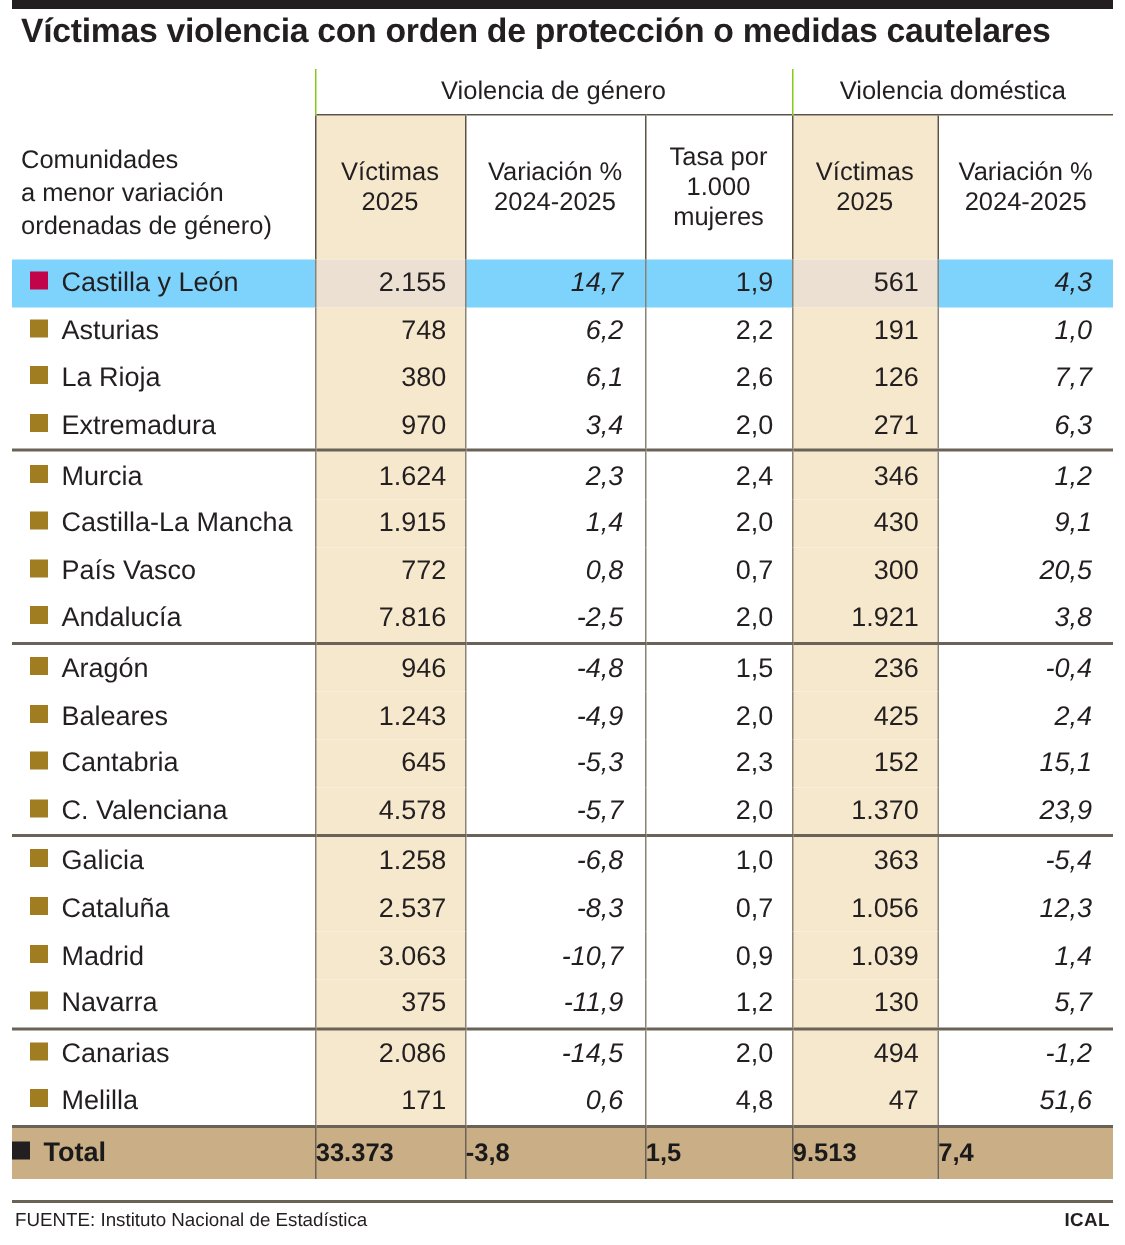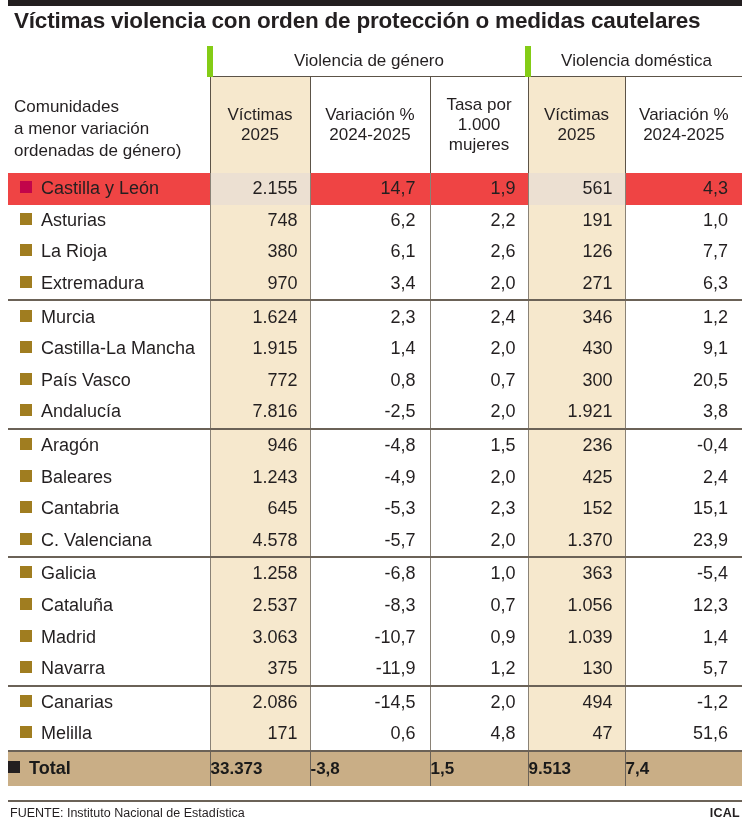--- a/index.html
+++ b/index.html
@@ -70,21 +70,21 @@
 
   
   .hgroup td {
     height: 30px;
     text-align: center;
     font-size: 17px;
     color: #231f20;
     padding-bottom: 2px;
   }
   .hgroup td.blank-name { border: none; }
-  .vline-l { border-left: 6px solid #84cc16; }
+  .vline-l { border-left: 1px solid #84cc16; }
 
   
   .hsub td {
     height: 96px;
     text-align: center;
     font-size: 17px;
     line-height: 1.18;
     color: #231f20;
     border-top: 1px solid #5c5347;
     border-left: 1px solid #5c5347;
@@ -120,26 +120,26 @@
     font-size: 18px;
     color: #231f20;
     white-space: nowrap;
   }
   tr.drow td.namecell {
     border-left: none;
     text-align: left;
     padding-right: 0;
     padding-left: 12px;
   }
-  tr.drow td.pct { padding-right: 14px; }
+  tr.drow td.pct { font-style: italic; padding-right: 14px; }
   tr.drow td.vshade { background: #f6e8cd; }
 
   tr.grpstart td { border-top: 2px solid #6b6257; }
 
-  tr.hl td { background: #ef4444; }
+  tr.hl td { background: #7dd3fc; }
   tr.hl td.vshade { background: #ece0d2; }
 
   tr.total td {
     background: #c9ae86;
     font-weight: bold;
     height: 34px;
     border-left: 1px solid #6b6257;
     border-top: 2px solid #6b6257;
   }
   tr.total td.namecell { border-left: none; }

